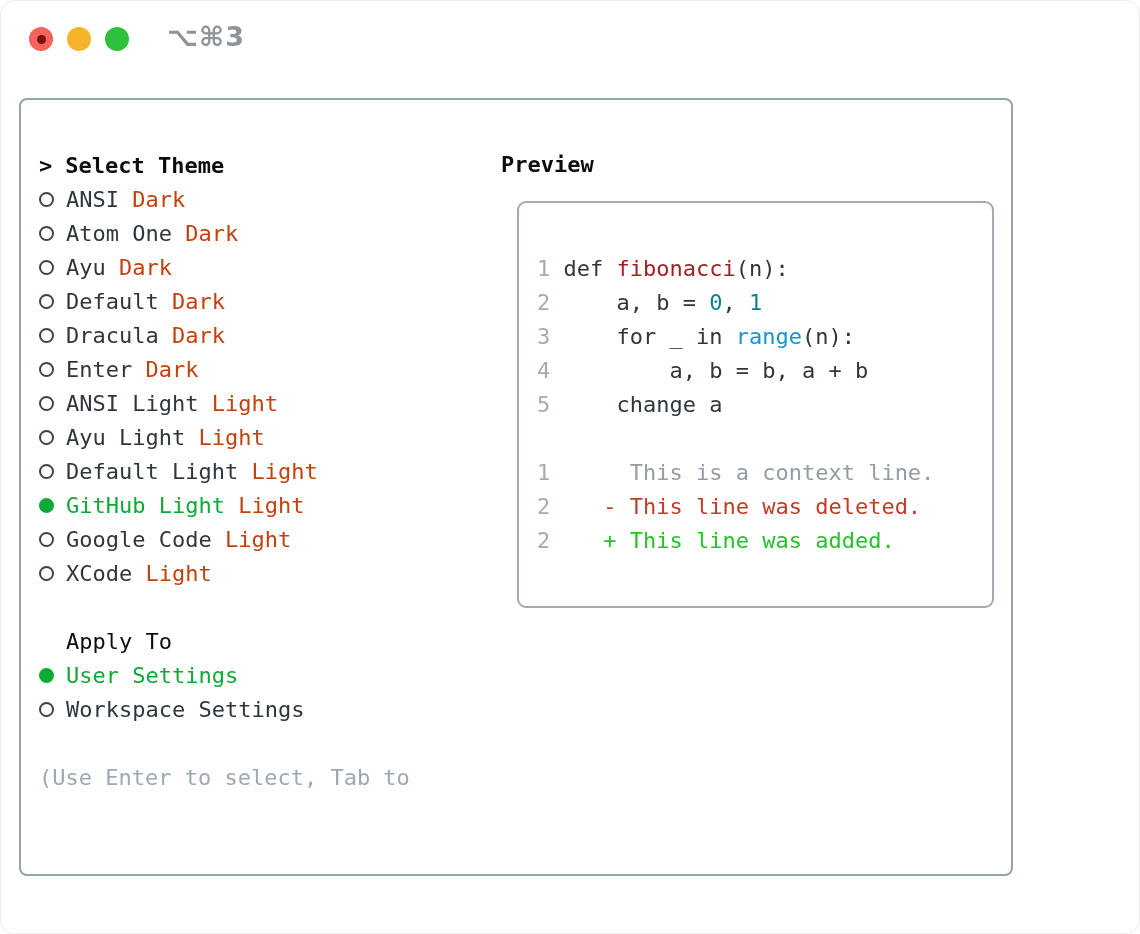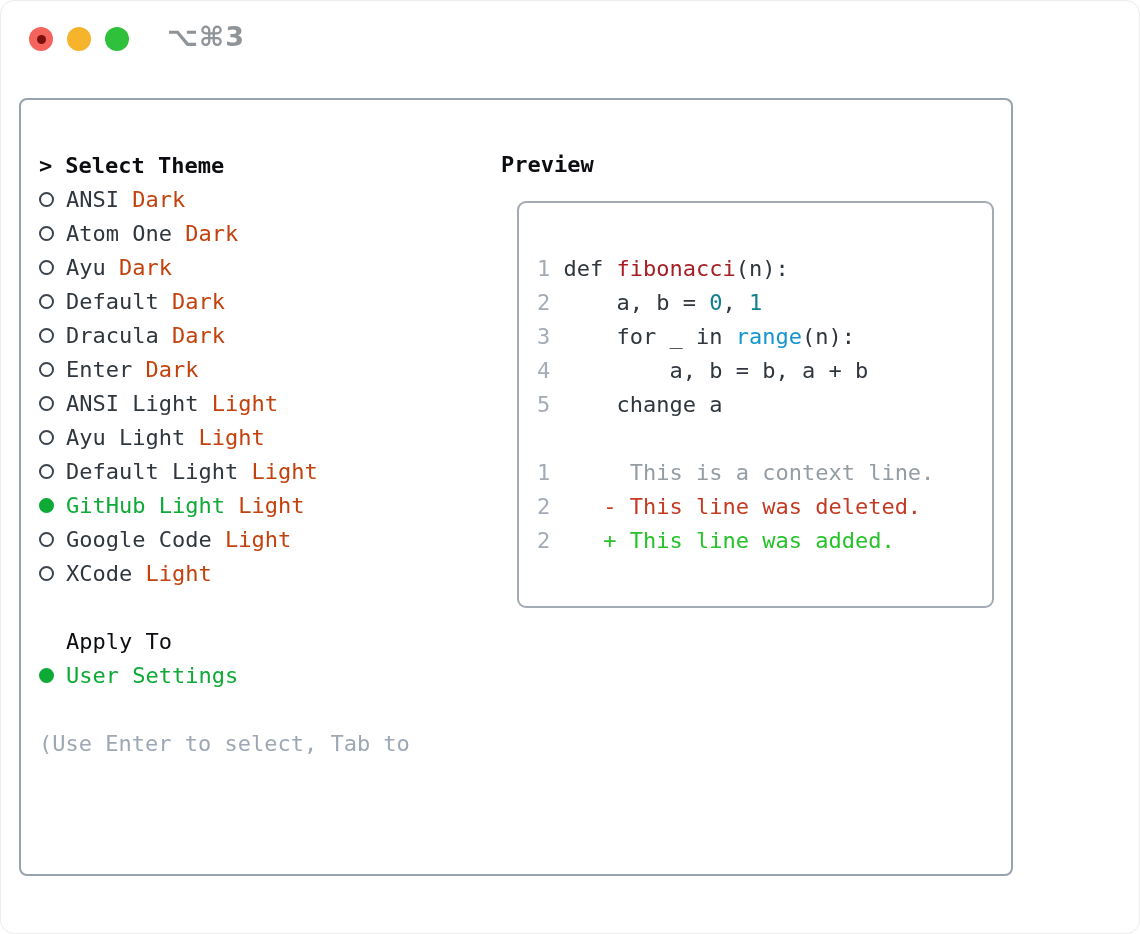--- a/index.html
+++ b/index.html
@@ -100,20 +100,21 @@
         </div>
 
       <div class="spacer"></div>
 
       <div class="row plain-header indent">
         <span>Apply To</span>
       </div>
 
       <div id="apply-list">
           <div class="row"><span class="bullet sel"></span><span class="name sel">User Settings</span></div>
+          <div class="row"><span class="bullet"></span><span class="name">Workspace Settings</span></div>
         </div>
 
       <div class="spacer"></div>
 
       <div class="row muted">(Use Enter to select, Tab to</div>
     </div>
 
     <div class="preview-header">Preview</div>
 
     <div class="preview-box" id="preview-box">

